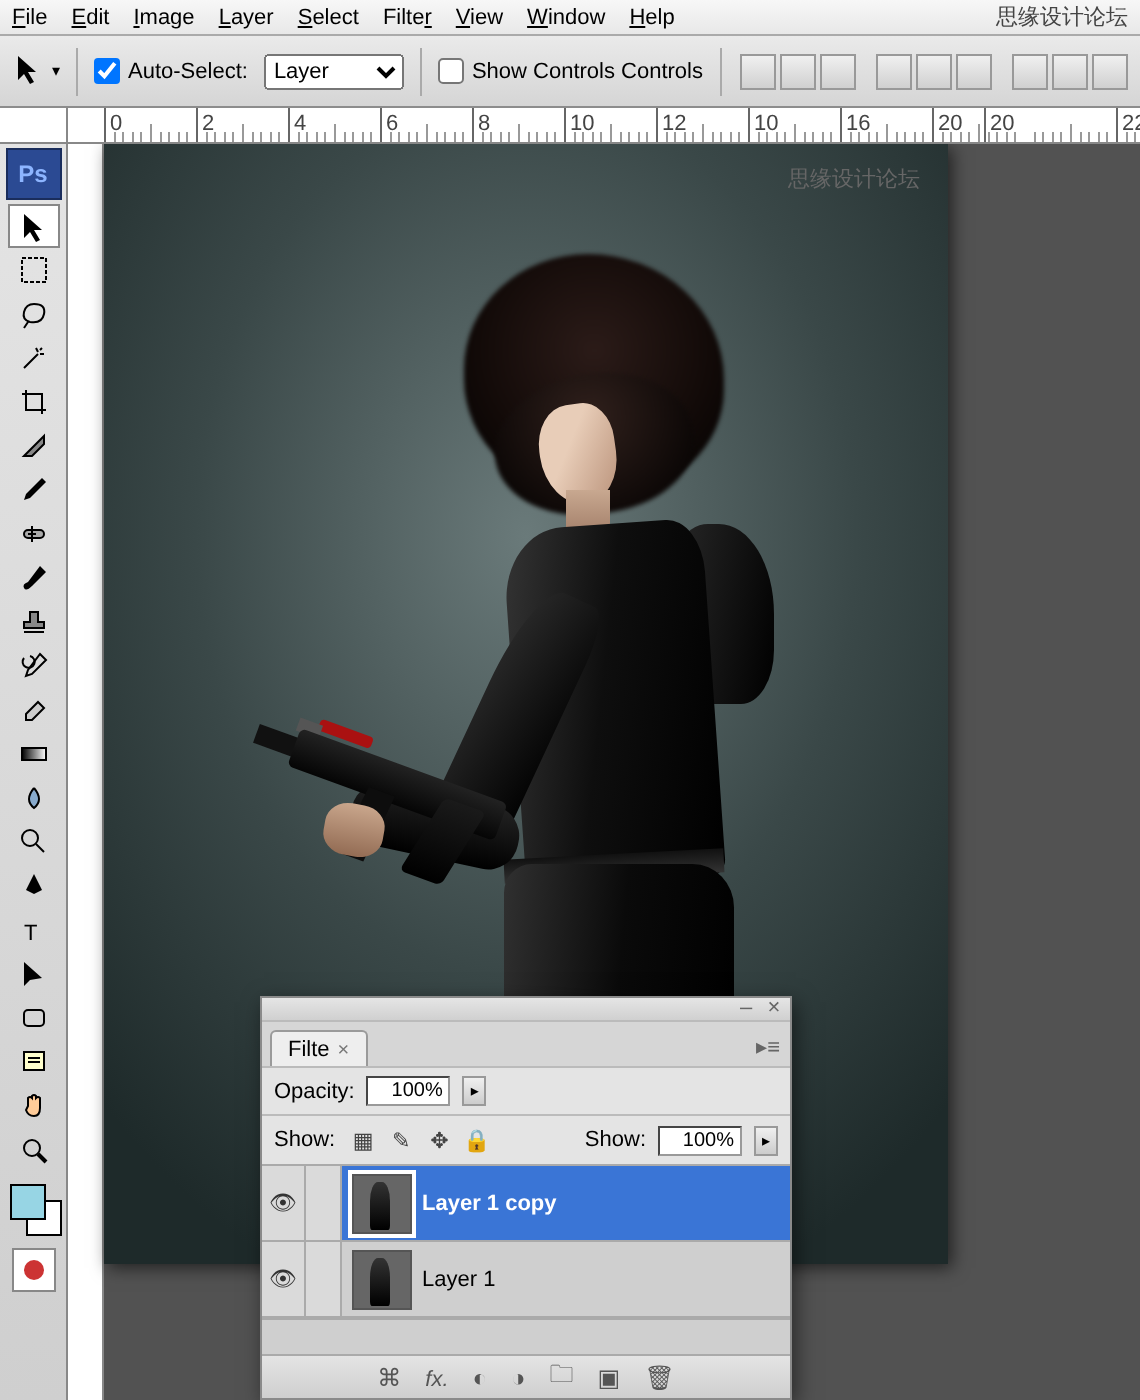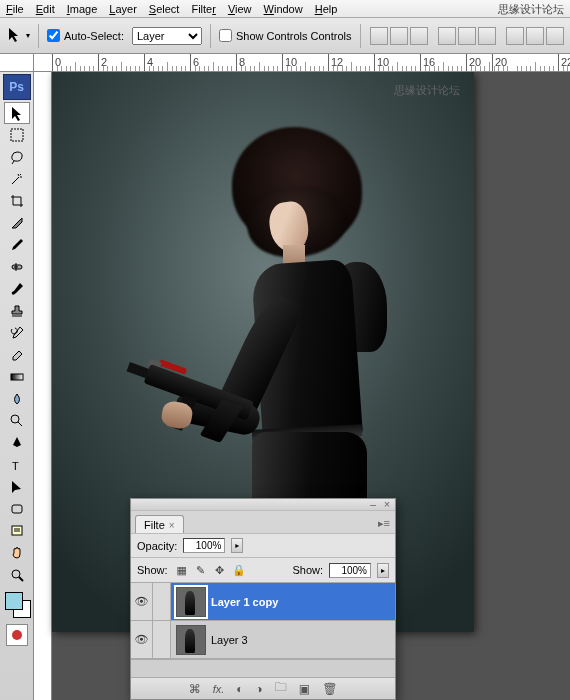--- a/index.html
+++ b/index.html
@@ -483,21 +483,21 @@
               <div class="mini"></div>
             </div>
           <span style="font-weight:bold">Layer 1 copy</span>
         </div>
         <div class="layer">
           <div class="eye">👁</div>
           <div class="linkcol"></div>
           <div class="thumb">
               <div class="mini"></div>
             </div>
-          <span>Layer 3</span>
+          <span>Layer 1</span>
         </div>
       </div>
       <div class="spacer"></div>
       <div class="bottombar">
         <span>⌘</span>
         <span><i>fx.</i></span>
         <span>◐</span>
         <span>◑</span>
         <span>🗀</span>
         <span>▣</span>

